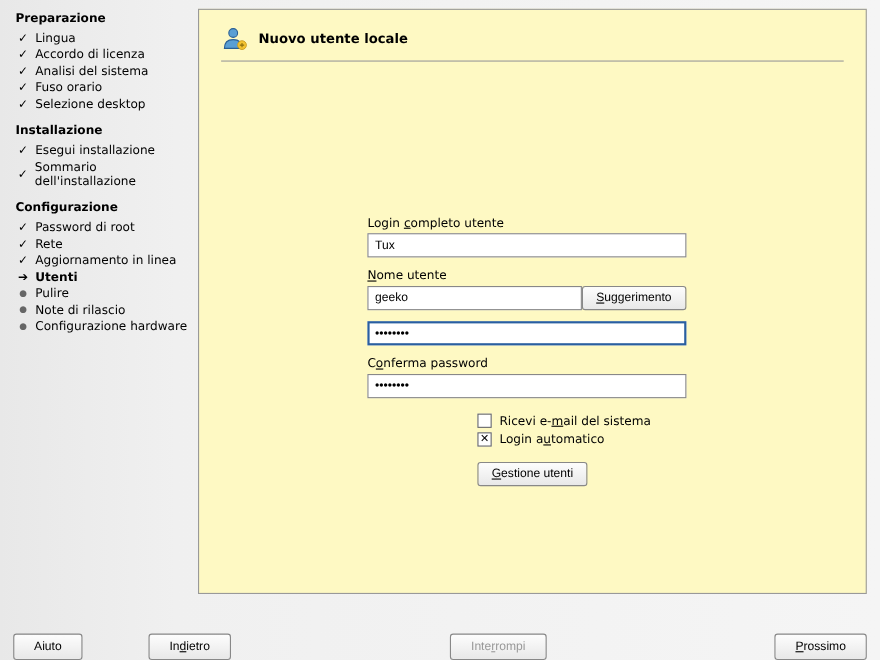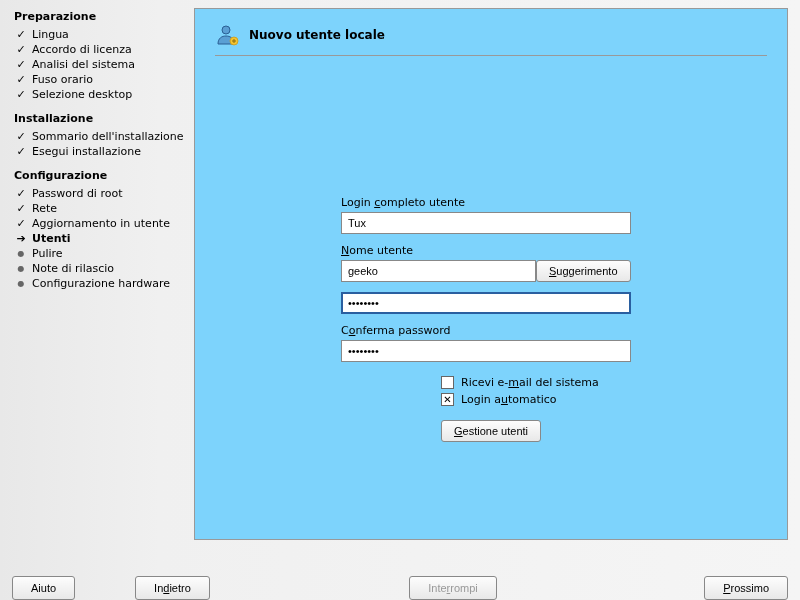--- a/index.html
+++ b/index.html
@@ -11,21 +11,21 @@
       height: 600px;
       overflow: hidden;
       position: relative;
     }
     .container {
       display: flex;
       width: 100%;
       height: 560px;
     }
     .sidebar {
-      width: 194px;
+      width: 180px;
       padding: 10px 0 0 14px;
       background: transparent;
     }
     .section-title {
       font-weight: bold;
       font-size: 11px;
       margin-top: 10px;
       margin-bottom: 4px;
       color: #000;
     }
@@ -57,21 +57,21 @@
     }
     .step-bullet::before {
       content: "●";
       color: #666;
       font-size: 8px;
     }
     .step-current .step-label { font-weight: bold; }
 
     .main-panel {
       flex: 1;
-      background: #7dd3fc;
+      background: #fef9c3;
       border: 1px solid #999;
       margin: 8px 12px 20px 0;
       padding: 14px 20px;
       position: relative;
     }
     .panel-header {
       display: flex;
       align-items: center;
       border-bottom: 1px solid #999;
       padding-bottom: 8px;
@@ -200,38 +200,38 @@
         <span class="step-indicator step-check"></span>
         <span class="step-label">Fuso orario</span>
       </div>
       <div class="step-item">
         <span class="step-indicator step-check"></span>
         <span class="step-label">Selezione desktop</span>
       </div>
       <div class="section-title">Installazione</div>
       <div class="step-item">
         <span class="step-indicator step-check"></span>
+        <span class="step-label">Esegui installazione</span>
+      </div>
+      <div class="step-item">
+        <span class="step-indicator step-check"></span>
         <span class="step-label">Sommario dell'installazione</span>
       </div>
-      <div class="step-item">
-        <span class="step-indicator step-check"></span>
-        <span class="step-label">Esegui installazione</span>
-      </div>
       <div class="section-title">Configurazione</div>
       <div class="step-item">
         <span class="step-indicator step-check"></span>
         <span class="step-label">Password di root</span>
       </div>
       <div class="step-item">
         <span class="step-indicator step-check"></span>
         <span class="step-label">Rete</span>
       </div>
       <div class="step-item">
         <span class="step-indicator step-check"></span>
-        <span class="step-label">Aggiornamento in utente</span>
+        <span class="step-label">Aggiornamento in linea</span>
       </div>
       <div class="step-item step-current">
         <span class="step-indicator step-arrow"></span>
         <span class="step-label">Utenti</span>
       </div>
       <div class="step-item">
         <span class="step-indicator step-bullet"></span>
         <span class="step-label">Pulire</span>
       </div>
       <div class="step-item">

